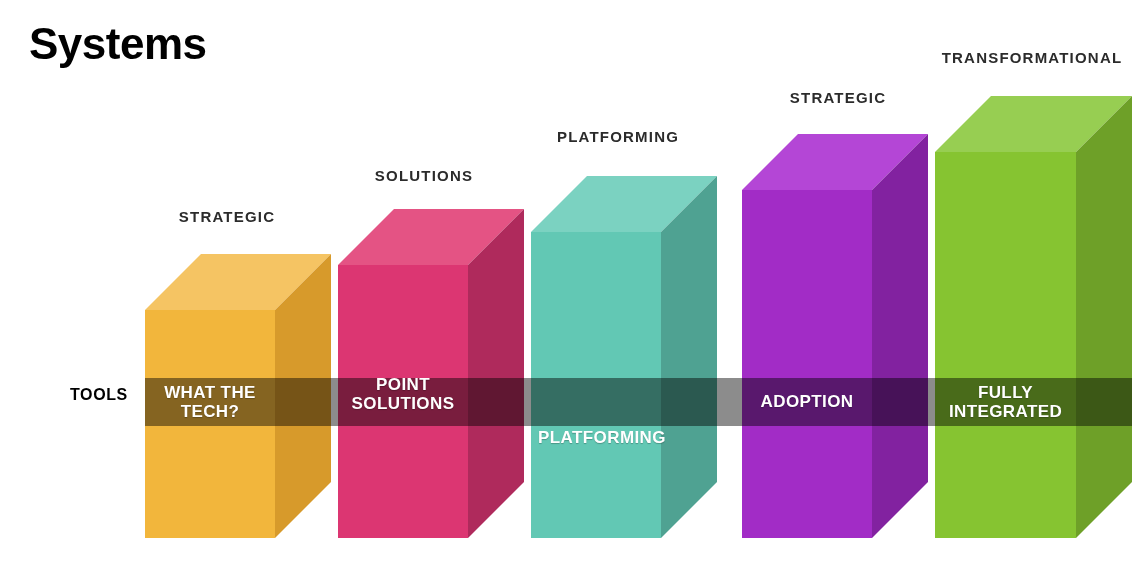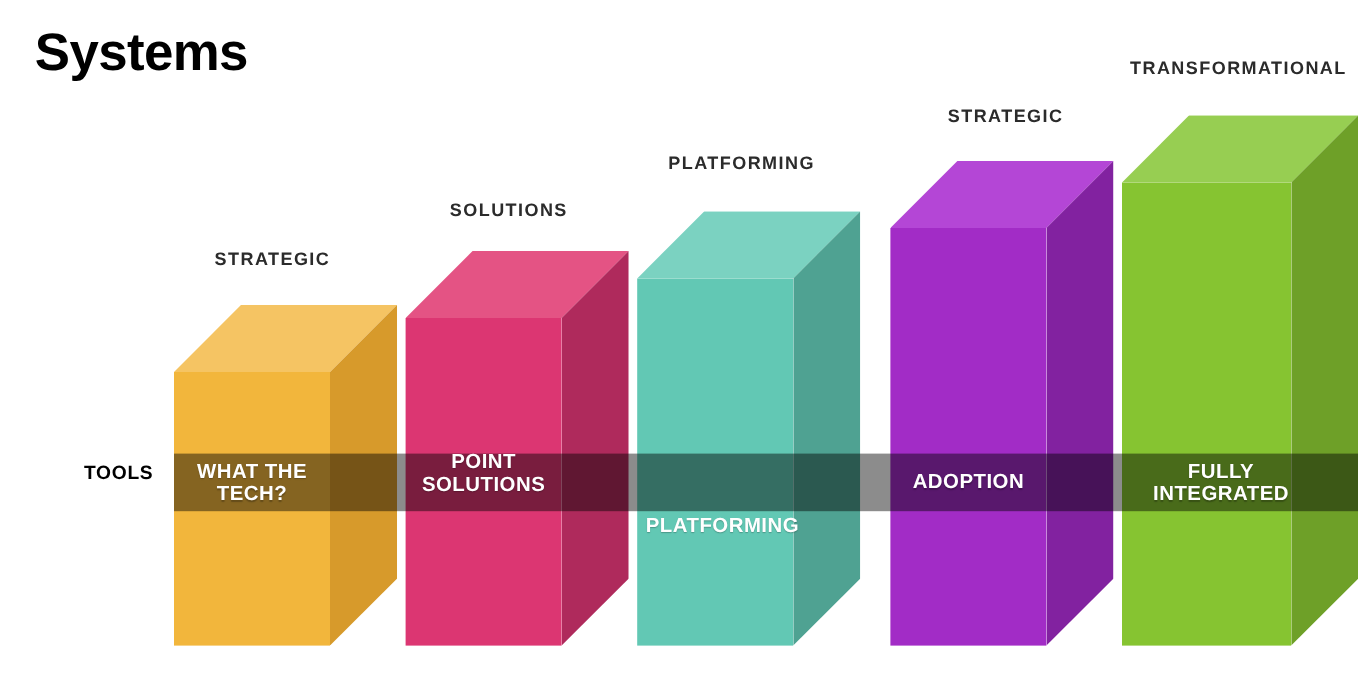--- a/index.html
+++ b/index.html
@@ -140,21 +140,21 @@
       </div>
     </div>
 
   <div id="band"></div>
 
   <div id="band-labels-layer">
       <div class="band-label" style="left: 145px; width: 130px; top: 378px; height: 48px;">WHAT THE TECH?</div>
       <div class="band-label" style="left: 338px; width: 130px; top: 370px; height: 48px;">POINT SOLUTIONS</div>
       <div class="band-label" style="left: 531px; width: 142px; top: 378px; height: 48px; margin-top: 36px;">PLATFORMING</div>
       <div class="band-label" style="left: 742px; width: 130px; top: 378px; height: 48px;">ADOPTION</div>
-      <div class="band-label" style="left: 935px; width: 141px; top: 378px; height: 48px; padding-left: 12px;">FULLY INTEGRATED</div>
+      <div class="band-label" style="left: 935px; width: 141px; top: 378px; height: 48px;">FULLY INTEGRATED</div>
     </div>
 
   <div id="captions-layer">
       <div class="stage-caption" style="left: 227px; top: 208px;">STRATEGIC</div>
       <div class="stage-caption" style="left: 424px; top: 167px;">SOLUTIONS</div>
       <div class="stage-caption" style="left: 618px; top: 128px;">PLATFORMING</div>
       <div class="stage-caption" style="left: 838px; top: 89px;">STRATEGIC</div>
       <div class="stage-caption" style="left: 1032px; top: 49px;">TRANSFORMATIONAL</div>
     </div>
 

